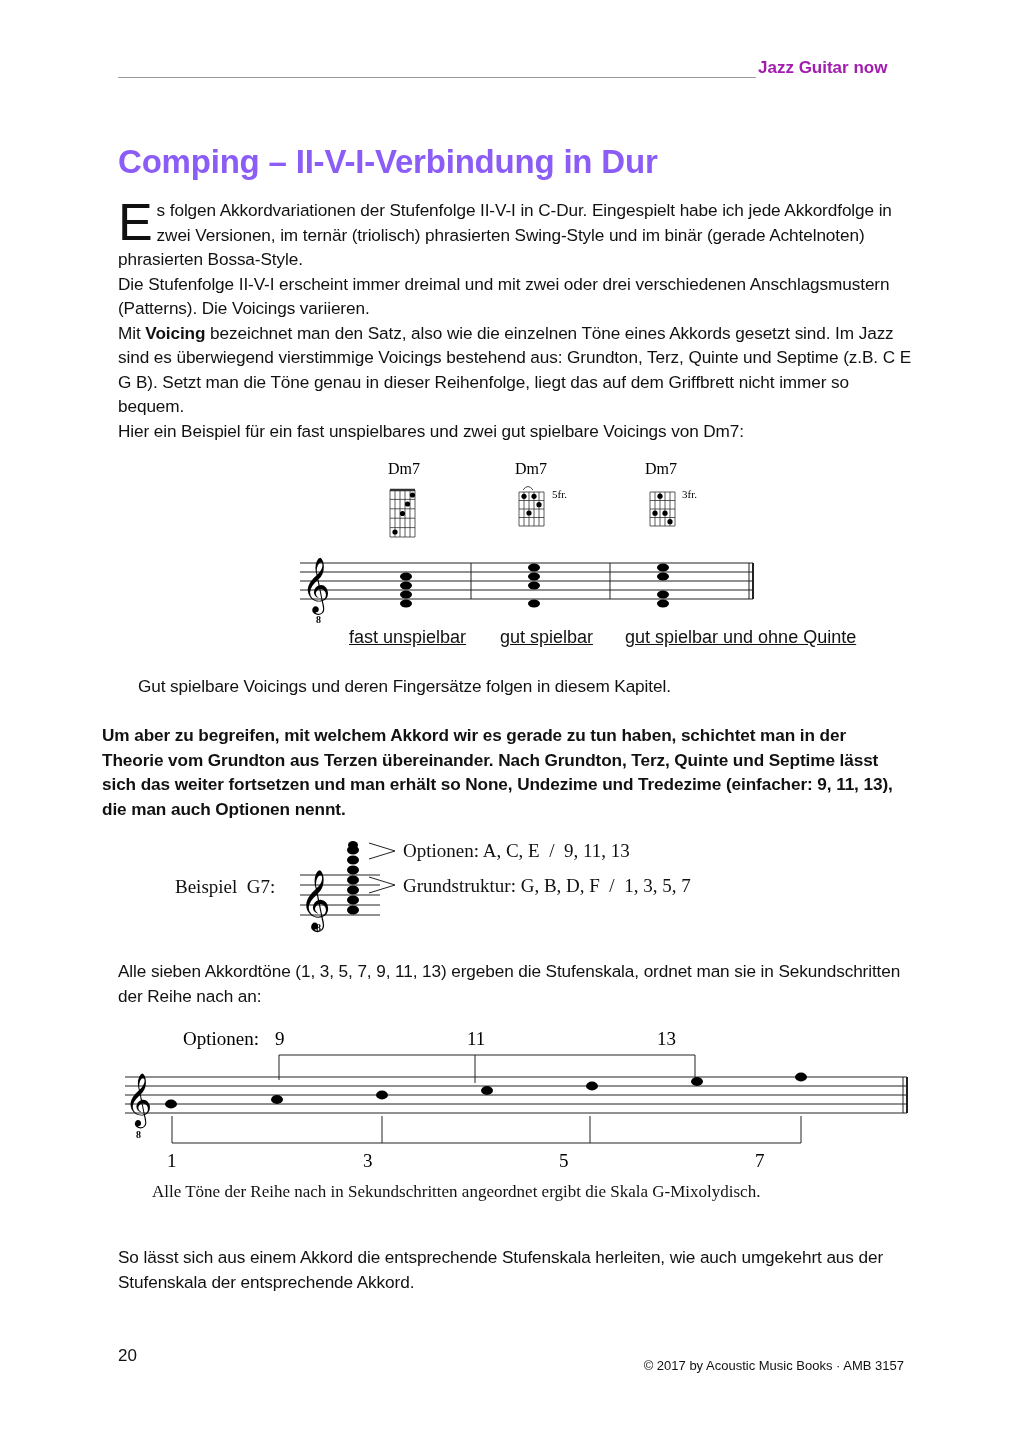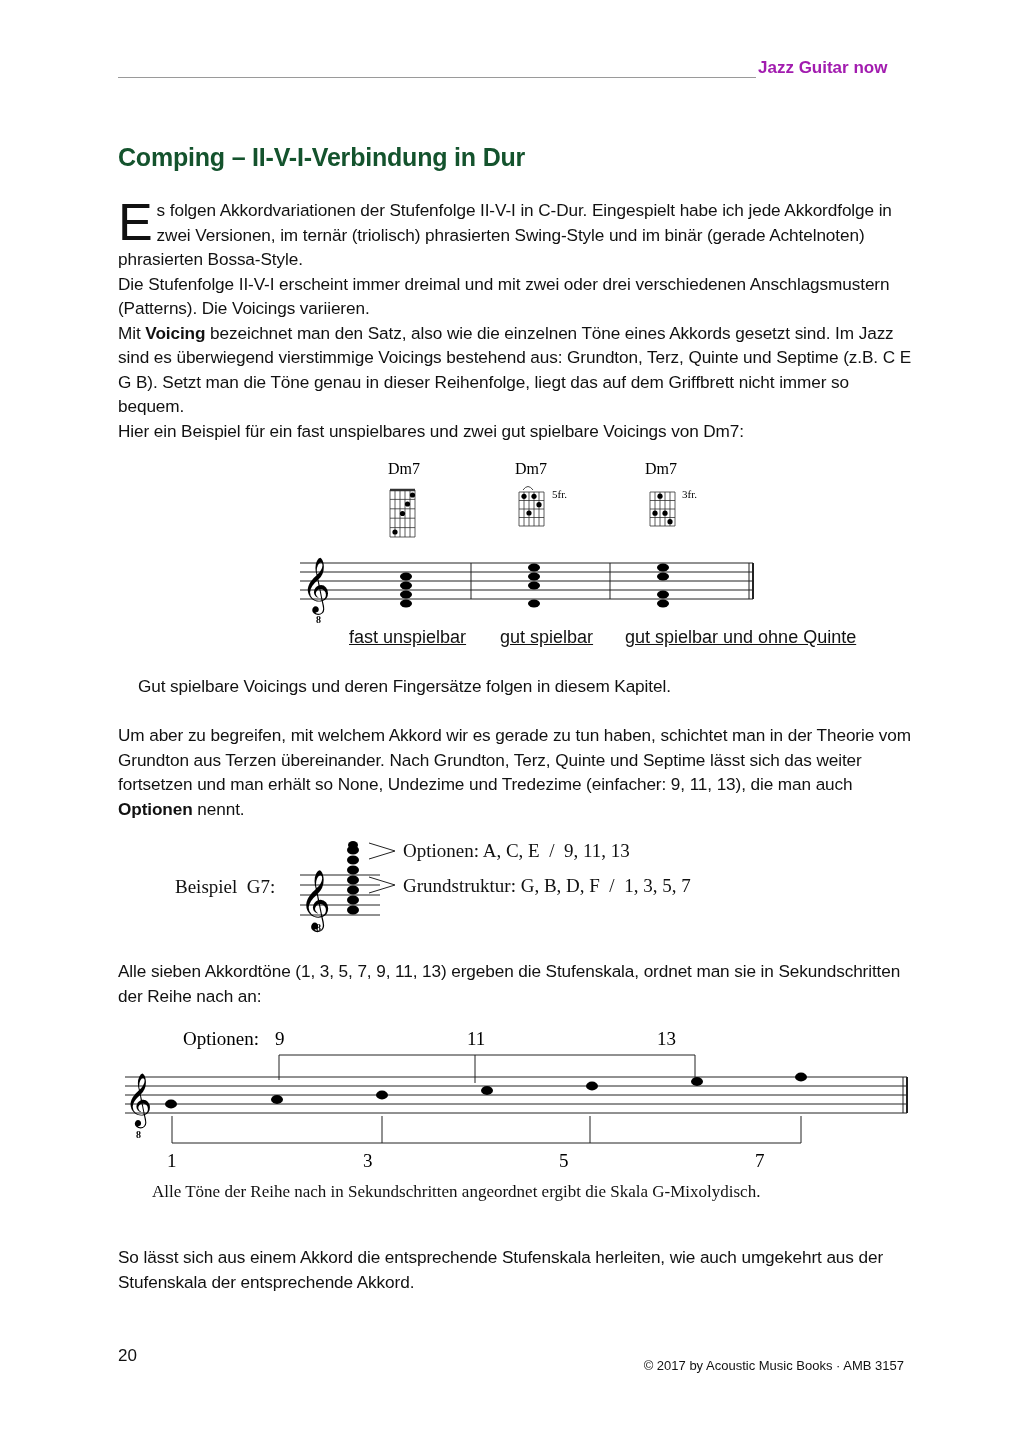--- a/index.html
+++ b/index.html
@@ -1,20 +1,20 @@
 <!DOCTYPE html>
 <html><head>
   <meta charset="utf-8">
   <style>
     html, body { margin: 0; padding: 0; background: #ffffff; }
     body { width: 1024px; height: 1452px; position: relative; overflow: hidden; color: #111; font-family: "Liberation Sans", sans-serif; }
     .abs { position: absolute; }
     .header-rule { left: 118px; top: 77px; width: 638px; border-bottom: 1px solid #9a9a9a; }
     .header-title { left: 758px; top: 58px; font-size: 17px; font-weight: bold; color: #a21caf; white-space: nowrap; }
-    .page-title { left: 118px; top: 143px; font-size: 25px; font-weight: bold; color: #14532d; white-space: nowrap; letter-spacing: -0.2px; }
+    .page-title { left: 118px; top: 143px; font-size: 33px; font-weight: bold; color: #8b5cf6; white-space: nowrap; letter-spacing: -0.2px; }
     .body-text { font-size: 17.2px; line-height: 24.5px; color: #111; letter-spacing: -0.1px; }
     .intro { left: 118px; top: 198px; width: 800px; }
     .dropcap { float: left; font-size: 52px; line-height: 42px; margin: 3px 4px 0 0; font-weight: normal; }
     .para { margin: 0; }
     .serif { font-family: Liberation Serif, serif; }
     .caption { font-size: 18px; white-space: nowrap; text-decoration: underline; }
     svg text { font-family: "Liberation Serif", serif; }
     .footer-num { left: 118px; top: 1346px; font-size: 17px; }
     .footer-copy { right: 120px; top: 1358px; font-size: 13px; white-space: nowrap; }
   </style>
@@ -135,21 +135,21 @@
       <ellipse cx="373" cy="121.5" rx="6" ry="4"></ellipse>
       <ellipse cx="373" cy="112.5" rx="6" ry="4"></ellipse>
   </g>
 </svg>
 <div class="abs caption" style="left:349px; top:627px;">fast unspielbar</div>
 <div class="abs caption" style="left:500px; top:627px;">gut spielbar</div>
 <div class="abs caption" style="left:625px; top:627px;">gut spielbar und ohne Quinte</div>
 
 <div class="abs body-text" style="left:118px; top:674px; width:800px;margin-left:20px;">Gut spielbare Voicings und deren Fingersätze folgen in diesem Kapitel.</div>
 
-<div class="abs body-text" style="left:118px; top:723px; width:800px;">
+<div class="abs body-text" style="left:102px; top:723px; width:800px;font-weight:bold;">
   <span>Um aber zu begreifen, mit welchem Akkord wir es gerade zu tun haben, schichtet man in der Theorie vom Grundton aus Terzen übereinander. Nach Grundton, Terz, Quinte und Septime lässt sich das weiter fortsetzen und man erhält so None, Undezime und Tredezime (einfacher: 9, 11, 13), die man auch </span><b>Optionen</b><span> nennt.</span>
 </div>
 
 <div class="abs serif" style="left:175px; top:876px; font-size:19px; white-space:pre;">Beispiel  G7:</div>
 <svg class="abs" style="left:295px; top:835px;" width="120" height="100">
   <g stroke="#222" stroke-width="1">
     <line x1="5" y1="40" x2="85" y2="40"></line>
     <line x1="5" y1="50" x2="85" y2="50"></line>
     <line x1="5" y1="60" x2="85" y2="60"></line>
     <line x1="5" y1="70" x2="85" y2="70"></line>

